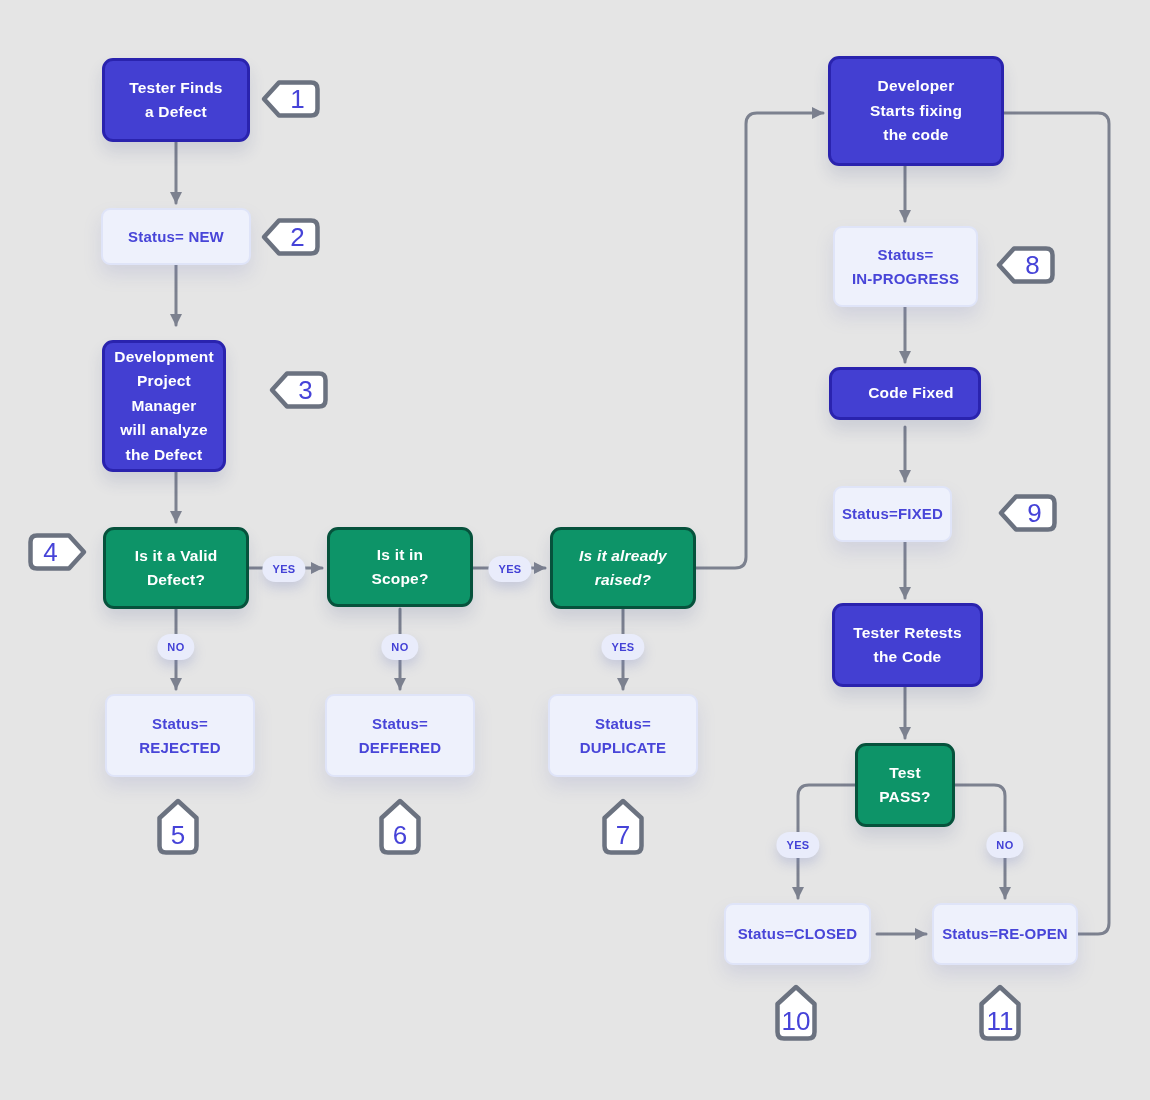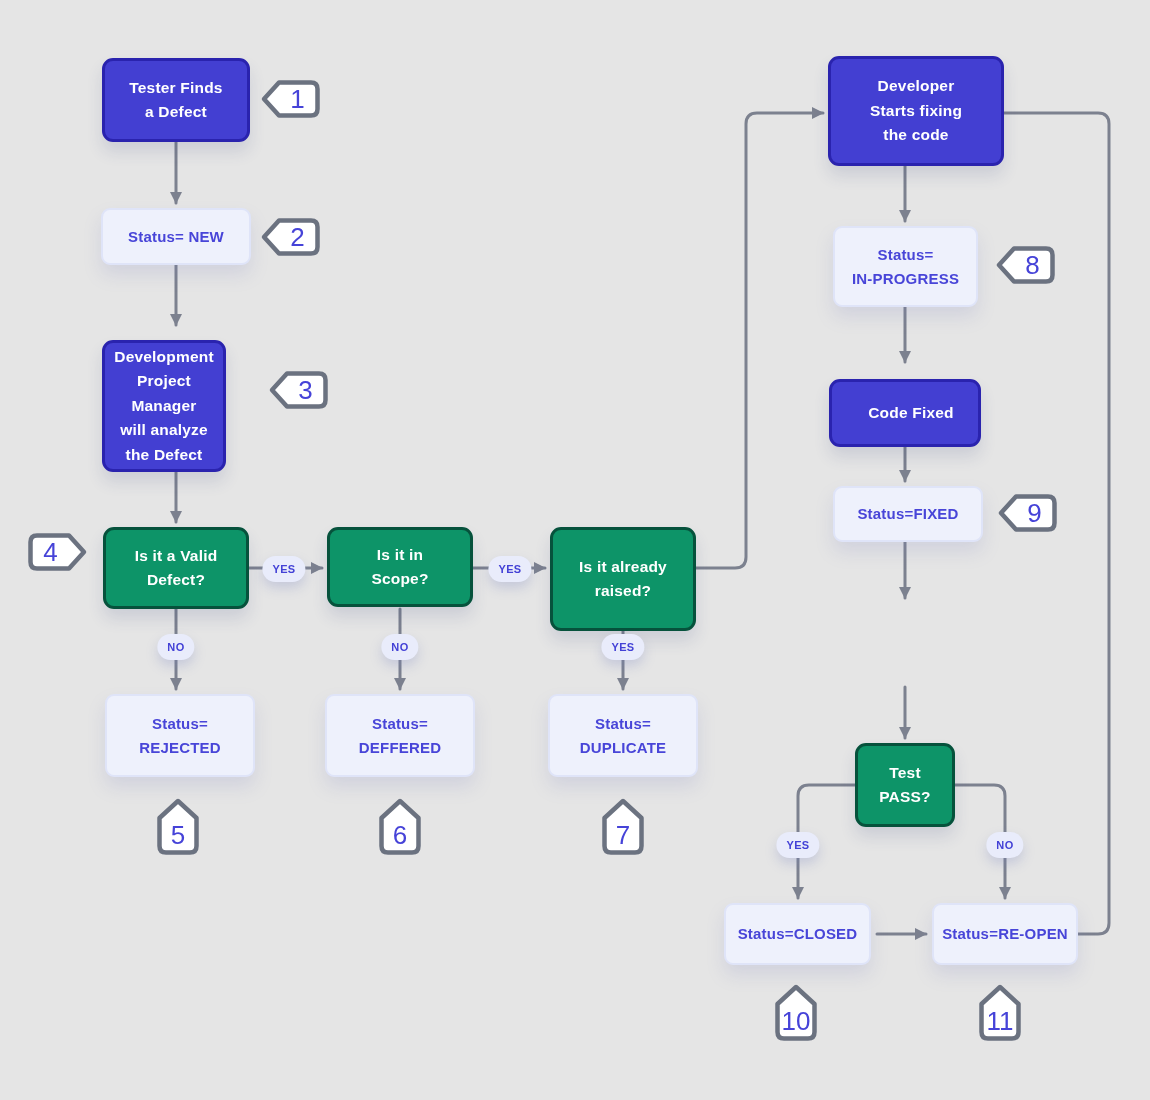--- a/index.html
+++ b/index.html
@@ -86,36 +86,38 @@
 a Defect</div>
   <div class="node light" style="left:101px;top:208px;width:150px;height:57px;">Status= NEW</div>
   <div class="node blue" style="left:102px;top:340px;width:124px;height:132px;">Development
 Project Manager
 will analyze
 the Defect</div>
   <div class="node green" style="left:103px;top:527px;width:146px;height:82px;">Is it a Valid
 Defect?</div>
   <div class="node green" style="left:327px;top:527px;width:146px;height:80px;">Is it in
 Scope?</div>
-  <div class="node green" style="left:550px;top:527px;width:146px;height:104px;">Is it already
+  <div class="node green" style="left:550px;top:527px;width:146px;height:82px;font-style:italic;">Is it already
 raised?</div>
   <div class="node light" style="left:105px;top:694px;width:150px;height:83px;">Status=
 REJECTED</div>
   <div class="node light" style="left:325px;top:694px;width:150px;height:83px;">Status=
 DEFFERED</div>
   <div class="node light" style="left:548px;top:694px;width:150px;height:83px;">Status=
 DUPLICATE</div>
 
   <div class="node blue" style="left:828px;top:56px;width:176px;height:110px;">Developer
 Starts fixing
 the code</div>
   <div class="node light" style="left:833px;top:226px;width:145px;height:81px;">Status=
 IN-PROGRESS</div>
-  <div class="node blue" style="left:829px;top:379px;width:152px;height:68px;padding-left:12px;">Code Fixed</div>
-  <div class="node light" style="left:833px;top:486px;width:150px;height:56px;">Status=FIXED</div>
+  <div class="node blue" style="left:829px;top:367px;width:152px;height:53px;padding-left:12px;">Code Fixed</div>
+  <div class="node light" style="left:833px;top:486px;width:119px;height:56px;">Status=FIXED</div>
+  <div class="node blue" style="left:832px;top:603px;width:151px;height:84px;">Tester Retests
+the Code</div>
   <div class="node green" style="left:855px;top:743px;width:100px;height:84px;">Test
 PASS?</div>
   <div class="node light" style="left:724px;top:903px;width:147px;height:62px;">Status=CLOSED</div>
   <div class="node light" style="left:932px;top:903px;width:146px;height:62px;">Status=RE-OPEN</div>
 
   <div class="pill" style="left:284px;top:569px;">YES</div>
   <div class="pill" style="left:176px;top:647px;">NO</div>
   <div class="pill" style="left:510px;top:569px;">YES</div>
   <div class="pill" style="left:400px;top:647px;">NO</div>
   <div class="pill" style="left:623px;top:647px;">YES</div>

